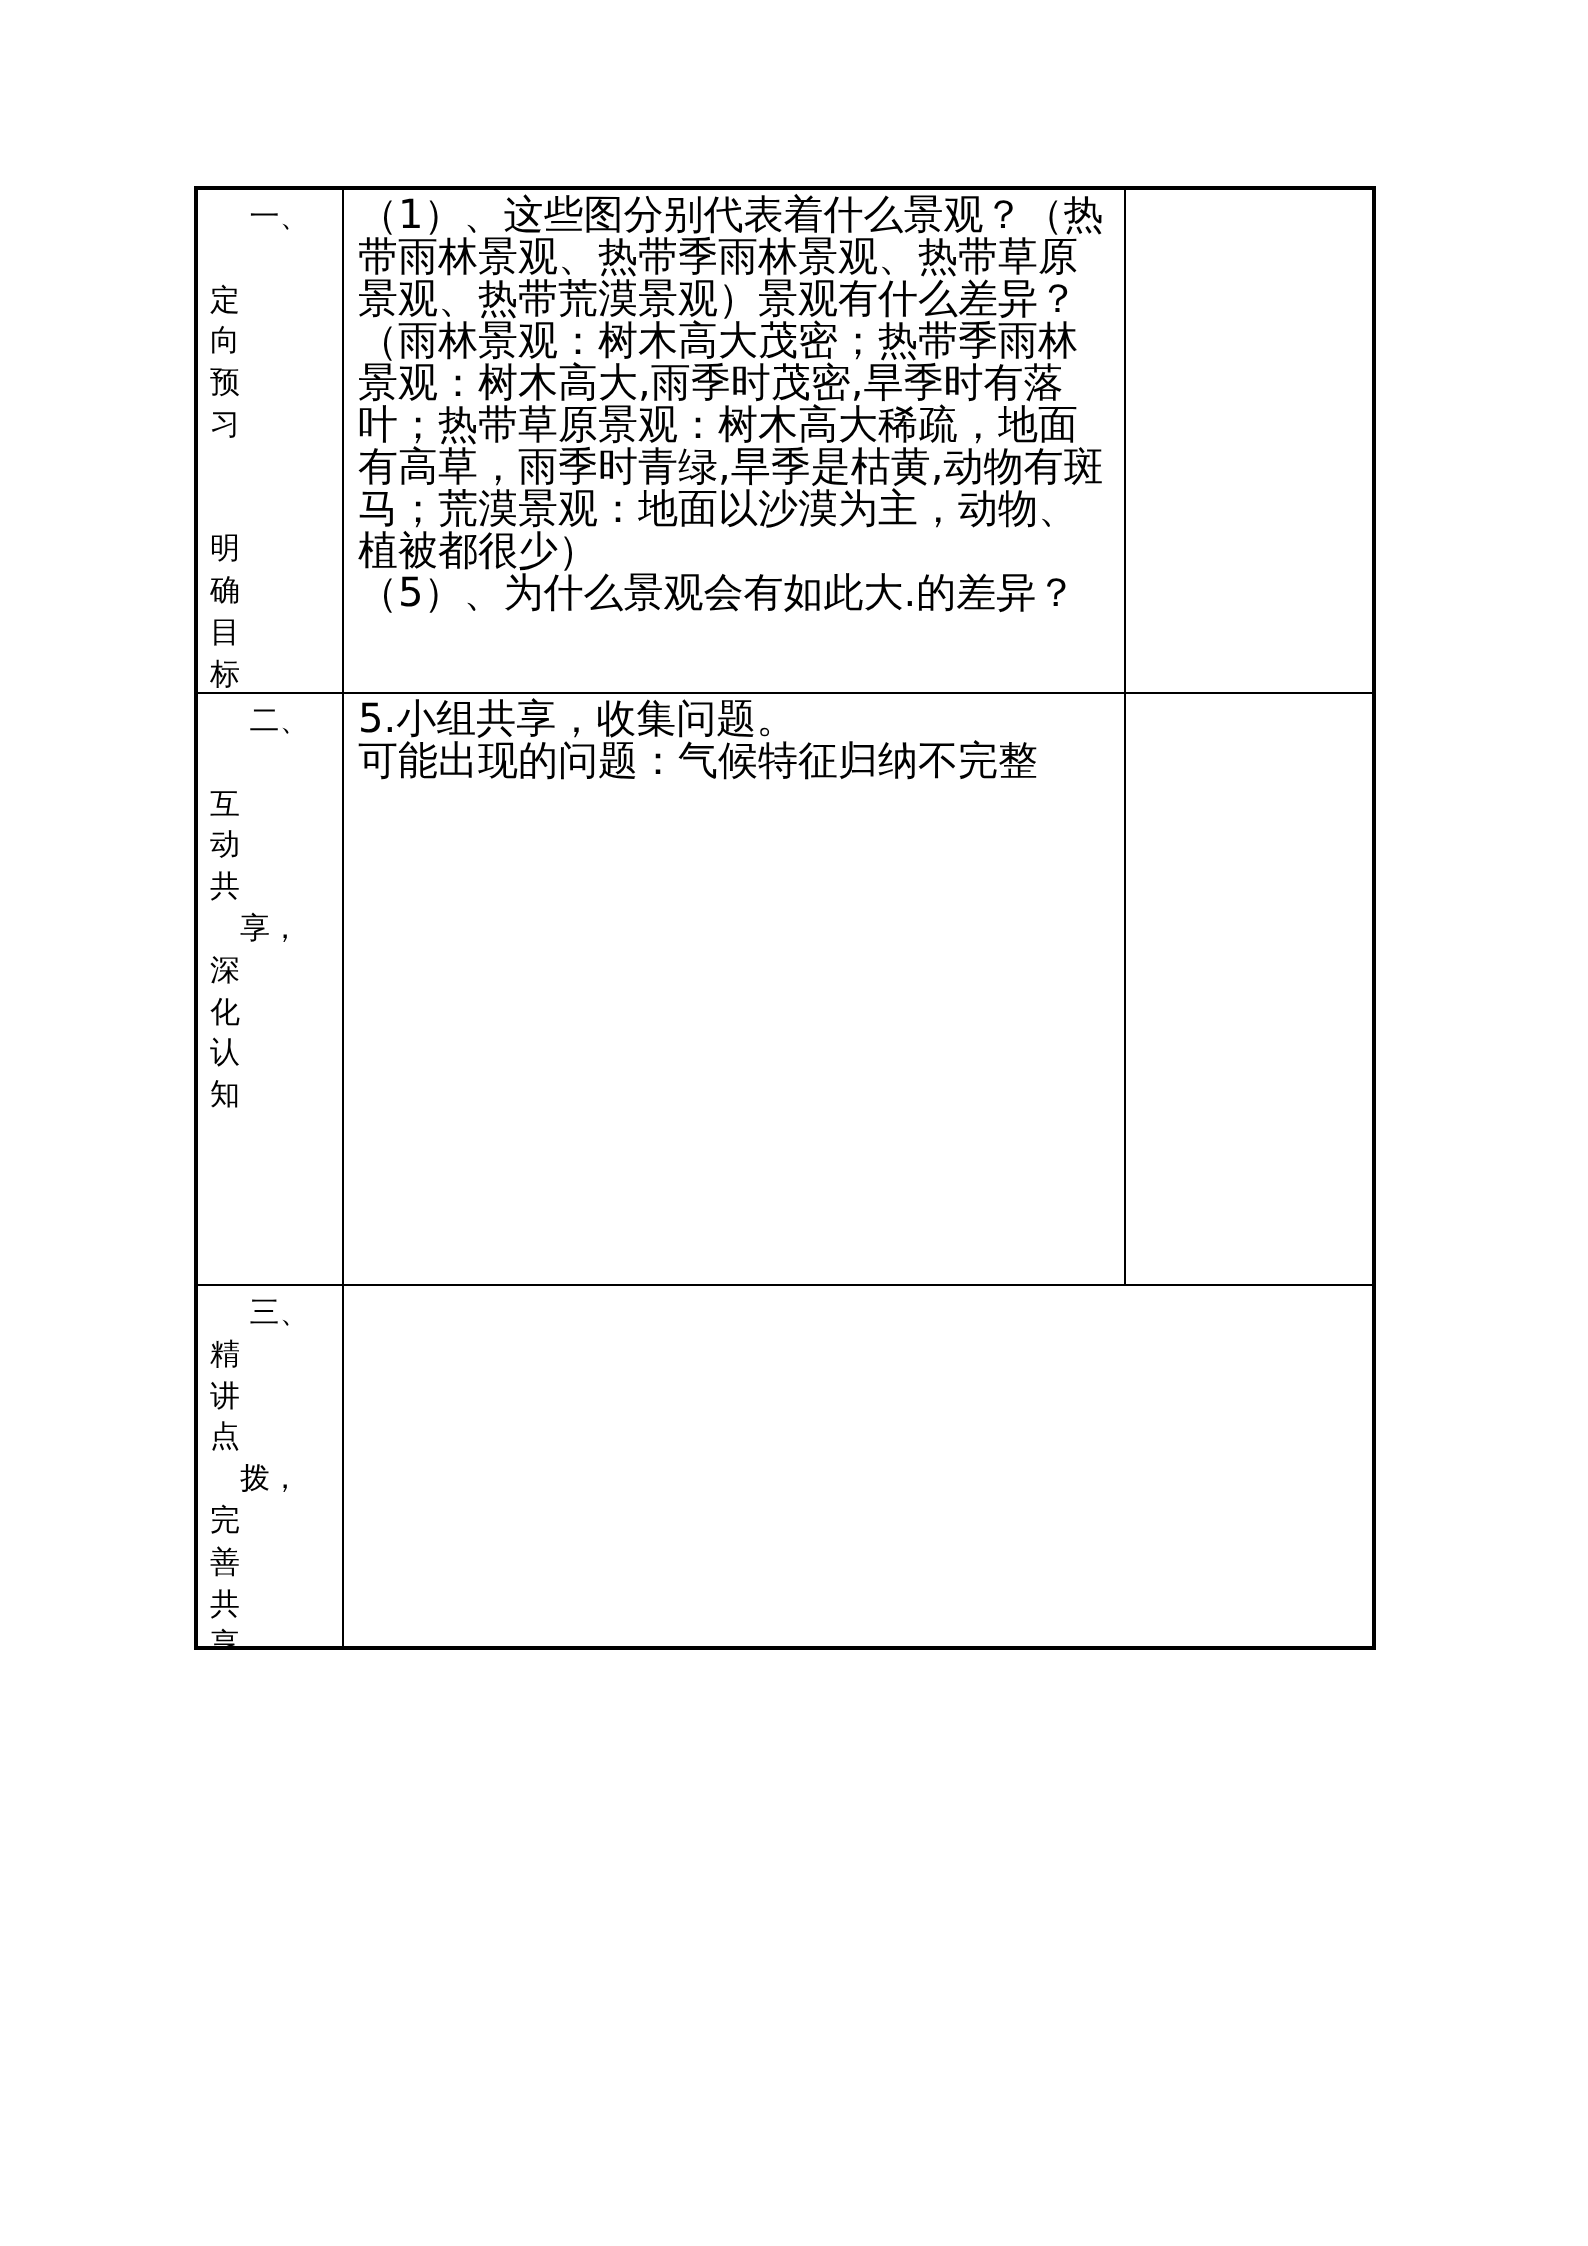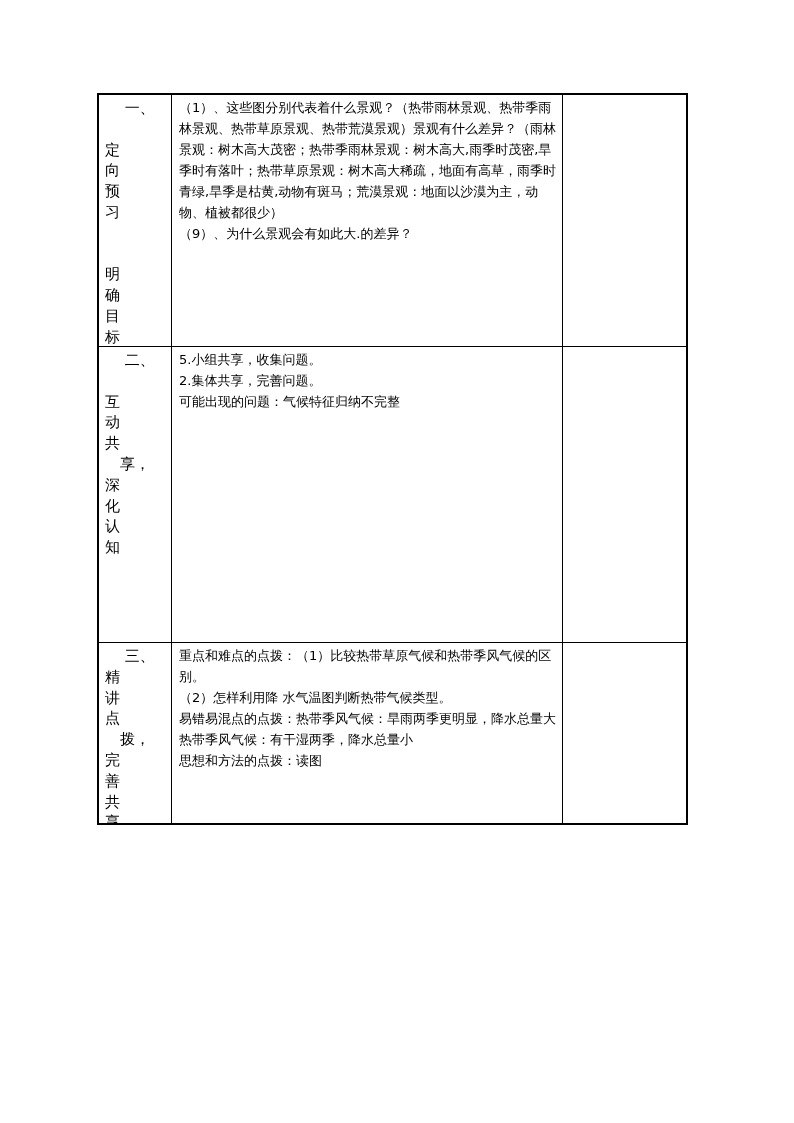--- a/index.html
+++ b/index.html
@@ -38,21 +38,21 @@
   .c-label {
     width: 73px;
     border-right: 1px solid #000000;
     padding: 3px 2px 0 6px;
     font-size: 15px;
   }
   .c-content {
     width: 391px;
     border-right: 1px solid #000000;
     padding: 2px 6px 0 7px;
-    font-size: 13px;
+    font-size: 20px;
   }
   .c-notes {
     width: 123px;
   }
   .lbl-line {
     min-height: 20.8px;
     line-height: 20.8px;
     white-space: pre-wrap;
   }
   .para {
@@ -77,62 +77,54 @@
           <div class="lbl-line">习</div>
           <div class="lbl-line"></div>
           <div class="lbl-line"></div>
           <div class="lbl-line">明</div>
           <div class="lbl-line">确</div>
           <div class="lbl-line">目</div>
           <div class="lbl-line">标</div>
         </div>
       <div class="cell c-content">
           <div class="para">（1）、这些图分别代表着什么景观？（热带雨林景观、热带季雨林景观、热带草原景观、热带荒漠景观）景观有什么差异？（雨林景观：树木高大茂密；热带季雨林景观：树木高大,雨季时茂密,旱季时有落叶；热带草原景观：树木高大稀疏，地面有高草，雨季时青绿,旱季是枯黄,动物有斑马；荒漠景观：地面以沙漠为主，动物、植被都很少）</div>
-          <div class="para">（9）、为什么景观会有如此大.的差异？</div>
+          <div class="para">（5）、为什么景观会有如此大.的差异？</div>
         </div>
       <div class="cell c-notes"></div>
     </div>
 
     <div class="t-row r2">
       <div class="cell c-label">
           <div class="lbl-line">　 二、</div>
           <div class="lbl-line"></div>
           <div class="lbl-line">互</div>
           <div class="lbl-line">动</div>
           <div class="lbl-line">共</div>
           <div class="lbl-line">　享，</div>
           <div class="lbl-line">深</div>
           <div class="lbl-line">化</div>
           <div class="lbl-line">认</div>
           <div class="lbl-line">知</div>
         </div>
       <div class="cell c-content">
           <div class="para">5.小组共享，收集问题。</div>
-          <div class="para">2.集体共享，完善问题。</div>
           <div class="para">可能出现的问题：气候特征归纳不完整</div>
         </div>
       <div class="cell c-notes"></div>
     </div>
 
     <div class="t-row r3">
       <div class="cell c-label">
           <div class="lbl-line">　 三、</div>
           <div class="lbl-line">精</div>
           <div class="lbl-line">讲</div>
           <div class="lbl-line">点</div>
           <div class="lbl-line">　拨，</div>
           <div class="lbl-line">完</div>
           <div class="lbl-line">善</div>
           <div class="lbl-line">共</div>
           <div class="lbl-line">享</div>
         </div>
-      <div class="cell c-content">
-          <div class="para">重点和难点的点拨：（1）比较热带草原气候和热带季风气候的区别。</div>
-          <div class="para">（2）怎样利用降 水气温图判断热带气候类型。</div>
-          <div class="para">易错易混点的点拨：热带季风气候：旱雨两季更明显，降水总量大</div>
-          <div class="para">热带季风气候：有干湿两季，降水总量小</div>
-          <div class="para">思想和方法的点拨：读图</div>
-        </div>
       <div class="cell c-notes"></div>
     </div>
 
   </div>
 </div>
 
 </body></html>

